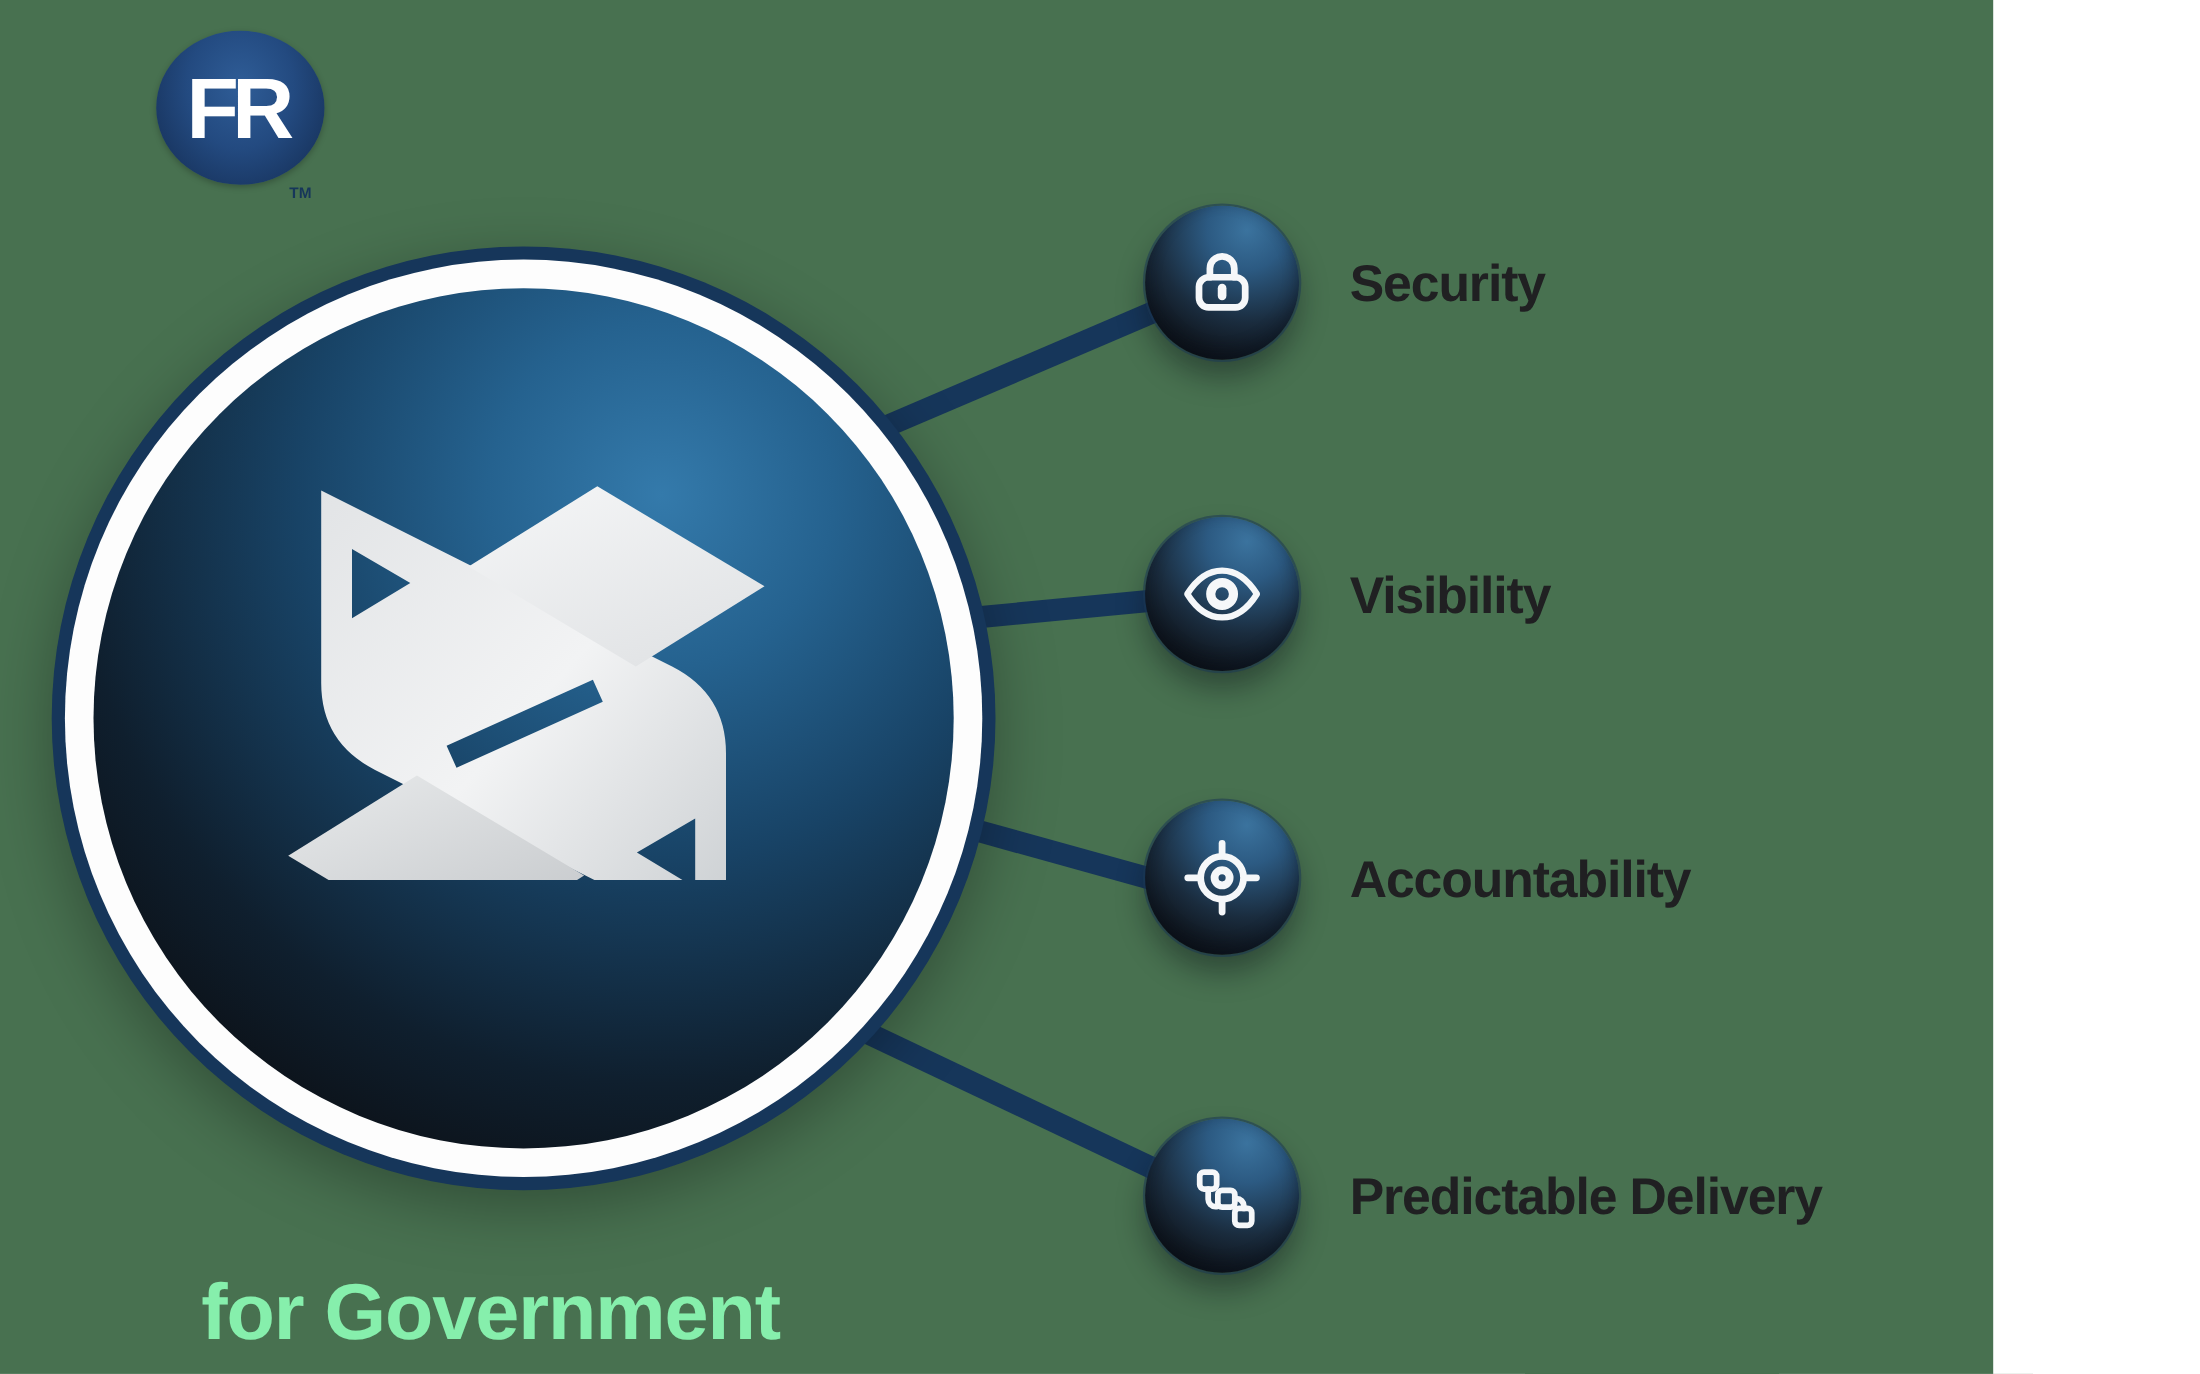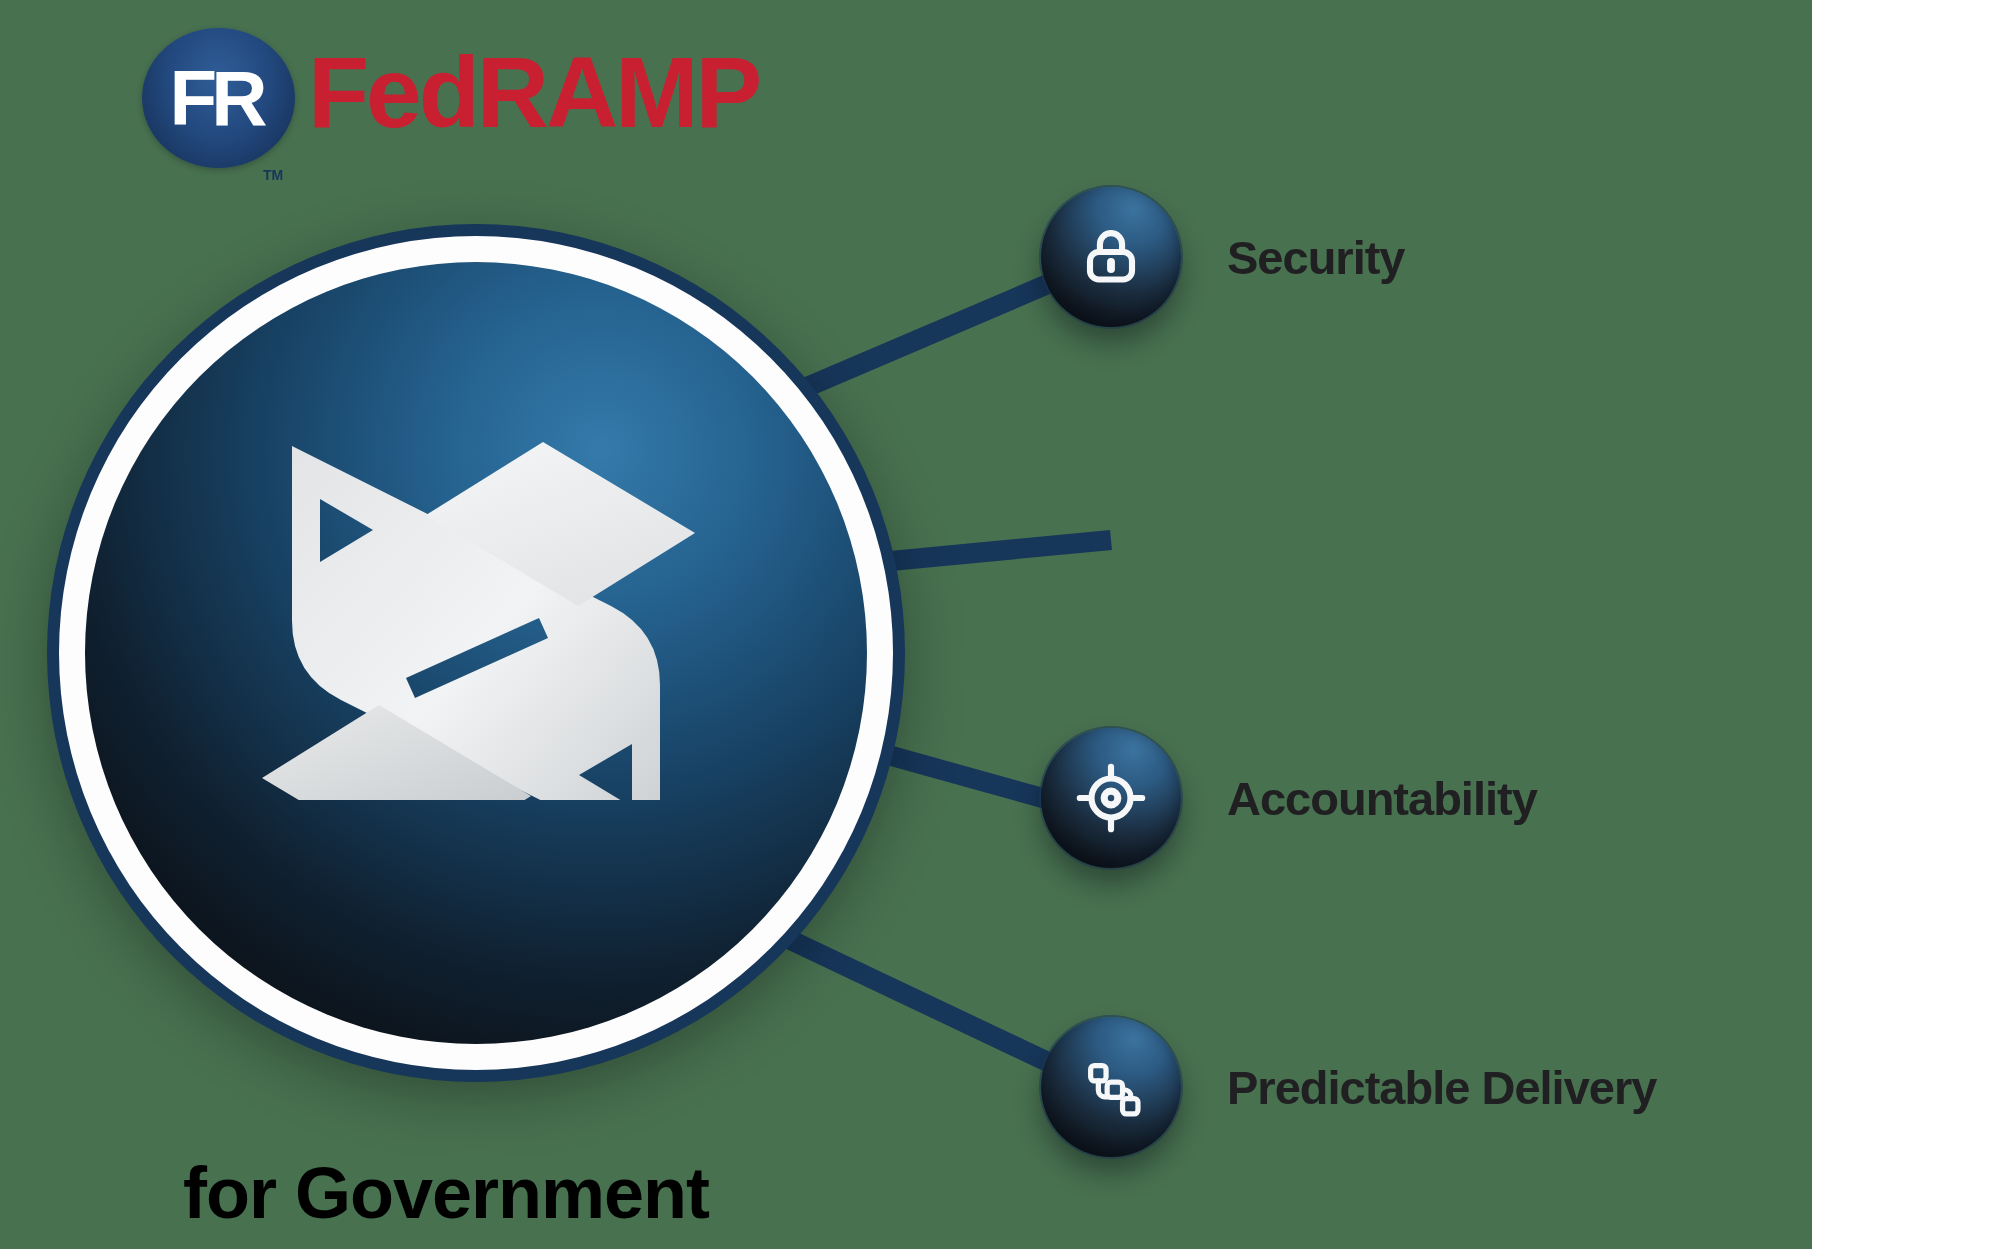--- a/index.html
+++ b/index.html
@@ -41,21 +41,21 @@
   }
   .hub-white{position:absolute;inset:12px;border-radius:50%;background:#fdfdfd;}
   .hub-core{
     position:absolute;inset:38px;border-radius:50%;
     background:radial-gradient(circle at 66% 24%,
       #347aab 0%,#25628f 20%,#184366 42%,#0f1f2e 68%,#0b0d11 88%);
   }
   .hub-logo{position:absolute;left:194px;top:116px;}
   .caption{
     position:absolute;left:183px;top:1157px;
-    font-size:72px;line-height:1;font-weight:700;color:#000000;
+    font-size:72px;line-height:1;font-weight:700;color:#86efac;
     letter-spacing:-1px;white-space:nowrap;
   }
   
   .row{
     position:absolute;left:1041px;
     display:flex;align-items:center;gap:46px;
   }
   .row-1{top:187px}.row-2{top:470px}.row-3{top:728px}.row-4{top:1017px}
   .badge{
     width:140px;height:140px;border-radius:50%;
@@ -74,21 +74,20 @@
 </style>
 </head>
 <body>
 
 <div class="canvas">
 
   <div class="fr-oval">
     <span class="mono">FR</span>
   </div>
   <span class="fr-tm">TM</span>
-  <div class="wordmark">FedRAMP</div>
 
   <svg class="connectors" width="2000" height="1249" viewBox="0 0 2000 1249">
     <line x1="800" y1="390" x2="1111" y2="257" stroke="#16365a" stroke-width="20"></line>
     <line x1="880" y1="562" x2="1111" y2="540" stroke="#16365a" stroke-width="20"></line>
     <line x1="870" y1="750" x2="1111" y2="817" stroke="#16365a" stroke-width="20"></line>
     <line x1="780" y1="935" x2="1111" y2="1092" stroke="#16365a" stroke-width="20"></line>
   </svg>
 
   <div class="hub">
     <div class="hub-white"></div>
@@ -126,20 +125,29 @@
     <div class="badge">
       <svg width="70" height="70" viewBox="0 0 24 24" fill="none" stroke="#f5f7f9" stroke-width="2.1" stroke-linecap="round" stroke-linejoin="round">
         <path d="M8.2 10.3 V7.6 a3.8 3.8 0 0 1 7.6 0 V10.3"></path>
         <rect x="4.8" y="10.3" width="14.4" height="9.4" rx="3"></rect>
         <path d="M12 13.7 v2.4" stroke-width="2.7"></path>
       </svg>
     </div>
     <div class="label">Security</div>
   </div>
 
+  <div class="row row-2">
+    <div class="badge">
+      <svg width="80" height="80" viewBox="0 0 24 24" fill="none" stroke="#f5f7f9" stroke-width="1.7" stroke-linecap="round" stroke-linejoin="round">
+        <path d="M2.5 12 C5.5 7.2 8.9 5.6 12 5.6 C15.1 5.6 18.5 7.2 21.5 12 C18.5 16.8 15.1 18.4 12 18.4 C8.9 18.4 5.5 16.8 2.5 12 Z"></path>
+        <circle cx="12" cy="12" r="3.1" stroke-width="2.5"></circle>
+      </svg>
+    </div>
+    <div class="label">Visibility</div>
+  </div>
 
   <div class="row row-3">
     <div class="badge">
       <svg width="78" height="78" viewBox="0 0 24 24" fill="none" stroke="#f5f7f9" stroke-width="1.9" stroke-linecap="round" stroke-linejoin="round">
         <circle cx="12" cy="12" r="6"></circle>
         <circle cx="12" cy="12" r="2.1" stroke-width="2.2"></circle>
         <path d="M12 2.4 v2.75"></path>
         <path d="M12 21.6 v-2.75"></path>
         <path d="M2.4 12 h2.75"></path>
         <path d="M21.6 12 h-2.75"></path>

